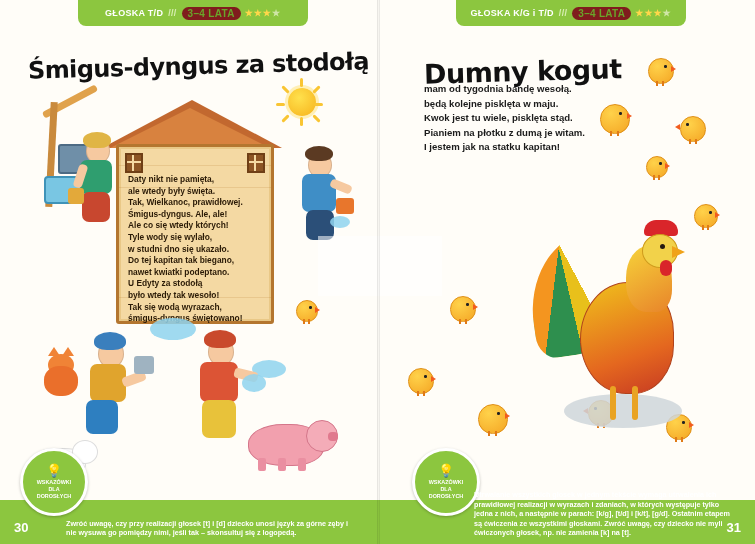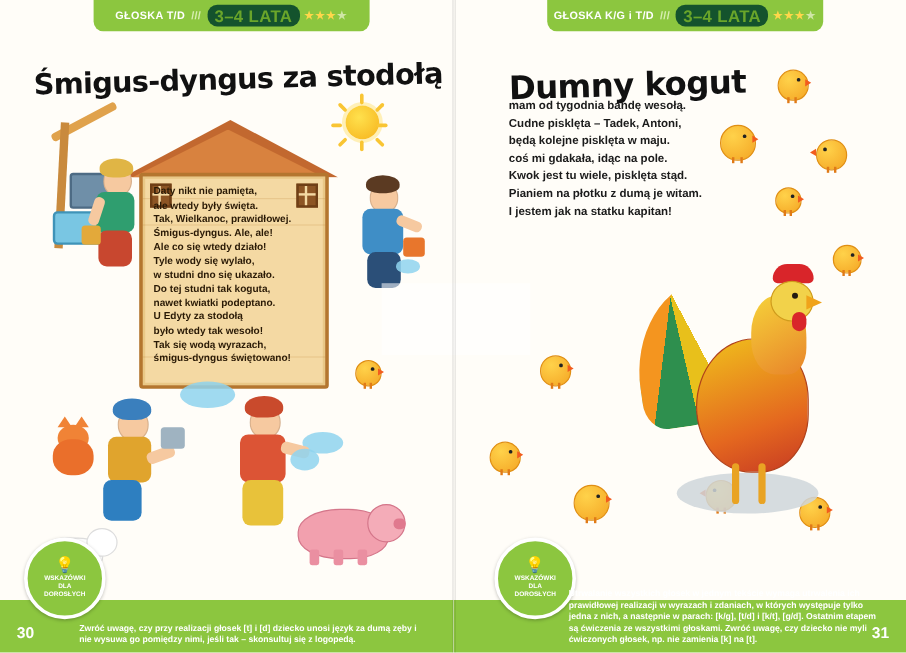--- a/index.html
+++ b/index.html
@@ -29,22 +29,22 @@
     background:#8cc63f;
     display:flex;align-items:center;justify-content:center;
     color:#fff;font-size:9px;font-weight:bold;letter-spacing:.3px;
     border-bottom-left-radius:8px;border-bottom-right-radius:8px;
     z-index:30;
   }
   .banner.left{left:78px;width:230px;}
   .banner.right{left:455px;width:230px;}
   .banner .slash{color:#d9efb3;margin:0 5px;font-weight:bold;}
   .banner .age{
-    background:#14532d;color:#6aa52a;border-radius:8px;
-    padding:1px 6px;font-size:14px;margin-right:4px;
+    background:#7f1d1d;color:#6aa52a;border-radius:8px;
+    padding:1px 6px;font-size:10px;margin-right:4px;
   }
   .stars{letter-spacing:1px;font-size:9px;color:#ffd74a;}
   .stars .off{color:#cfe6a6;}
 
   
   .title{
     position:absolute;
     font-family:"DejaVu Sans", sans-serif;
     font-weight:bold;
     color:#111;
@@ -81,21 +81,21 @@
     position:absolute;left:0;top:44px;width:152px;height:174px;
     background:#f4d9a3;
     border:3px solid #b4762f;
     border-radius:3px;
     box-shadow:inset 0 0 0 2px #e9c887;
   }
   .barn .plank{
     position:absolute;left:0;width:100%;height:1px;background:rgba(180,118,47,.18);
   }
   .rhyme{
-    position:absolute;left:12px;top:54px;width:128px;
+    position:absolute;left:12px;top:74px;width:128px;
     font-size:8.4px;line-height:11.6px;color:#2a1a06;
     font-weight:bold;
   }
   .rhyme div{white-space:nowrap;}
   .window{
     position:absolute;width:14px;height:16px;background:#8d5524;
     border:2px solid #6f3f16;
   }
   .window::before,.window::after{
     content:"";position:absolute;background:#f4d9a3;
@@ -281,24 +281,24 @@
         <div class="plank" style="top:40px;"></div>
         <div class="plank" style="top:150px;"></div>
         <div class="window" style="left:6px;top:6px;"></div>
         <div class="window" style="left:128px;top:6px;"></div>
       </div>
       <div class="rhyme">
         <div>Daty nikt nie pamięta,</div>
         <div>ale wtedy były święta.</div>
         <div>Tak, Wielkanoc, prawidłowej.</div>
         <div>Śmigus-dyngus. Ale, ale!</div>
-        <div>Ale co się wtedy działo!</div>
+        <div>Ale co się wtedy których!</div>
         <div>Tyle wody się wylało,</div>
         <div>w studni dno się ukazało.</div>
-        <div>Do tej studni tak koguta,</div>
+        <div>Do tej kapitan tak biegano,</div>
         <div>nawet kwiatki podeptano.</div>
         <div>U Edyty za stodołą</div>
         <div>było wtedy tak wesoło!</div>
         <div>Tak się wodą wyrazach,</div>
         <div>śmigus-dyngus świętowano!</div>
       </div>
     </div>
 
     <div class="kid" style="left:70px;top:130px;width:60px;height:96px;z-index:13;">
       <div class="head" style="left:16px;top:8px;width:22px;height:24px;"></div>
@@ -372,40 +372,38 @@
 
     <div class="tipwrap left">
       <div class="tipbar"></div>
       <div class="pagenum left">30</div>
       <div class="badge left">
         <div class="bi">💡</div>
         <div>WSKAZÓWKI</div>
         <div>DLA</div>
         <div>DOROSŁYCH</div>
       </div>
-      <div class="tiptext">Zwróć uwagę, czy przy realizacji głosek [t] i [d] dziecko unosi język za dumą zęby i nie wysuwa go pomiędzy nimi, jeśli tak – skonsultuj się z logopedą.</div>
+      <div class="tiptext">Zwróć uwagę, czy przy realizacji głosek [t] i [d] dziecko unosi język za górne zęby i nie wysuwa go pomiędzy nimi, jeśli tak – skonsultuj się z logopedą.</div>
     </div>
   </div>
 
   <div class="leaf right">
 
     <div class="banner right" style="left:78px;">
       <span>GŁOSKA K/G i T/D</span>
       <span class="slash">///</span>
       <span class="age">3–4 LATA</span>
       <span class="stars">★★★<span class="off">★</span></span>
     </div>
 
     <h1 class="title right" style="left:46px;">Dumny kogut</h1>
 
     <div class="poem" style="left:46px;">
       <div>mam od tygodnia bandę wesołą.</div>
-      <div>Cudne pisklęta – Tadek, Antoni,</div>
       <div>będą kolejne pisklęta w maju.</div>
-      <div>coś mi gdakała, idąc na pole.</div>
       <div>Kwok jest tu wiele, pisklęta stąd.</div>
       <div>Pianiem na płotku z dumą je witam.</div>
       <div>I jestem jak na statku kapitan!</div>
     </div>
 
     <div class="rooster" style="left:156px;">
       <div class="rock"></div>
       <div class="tail"></div>
       <div class="bodyr"></div>
       <div class="neckr"></div>

